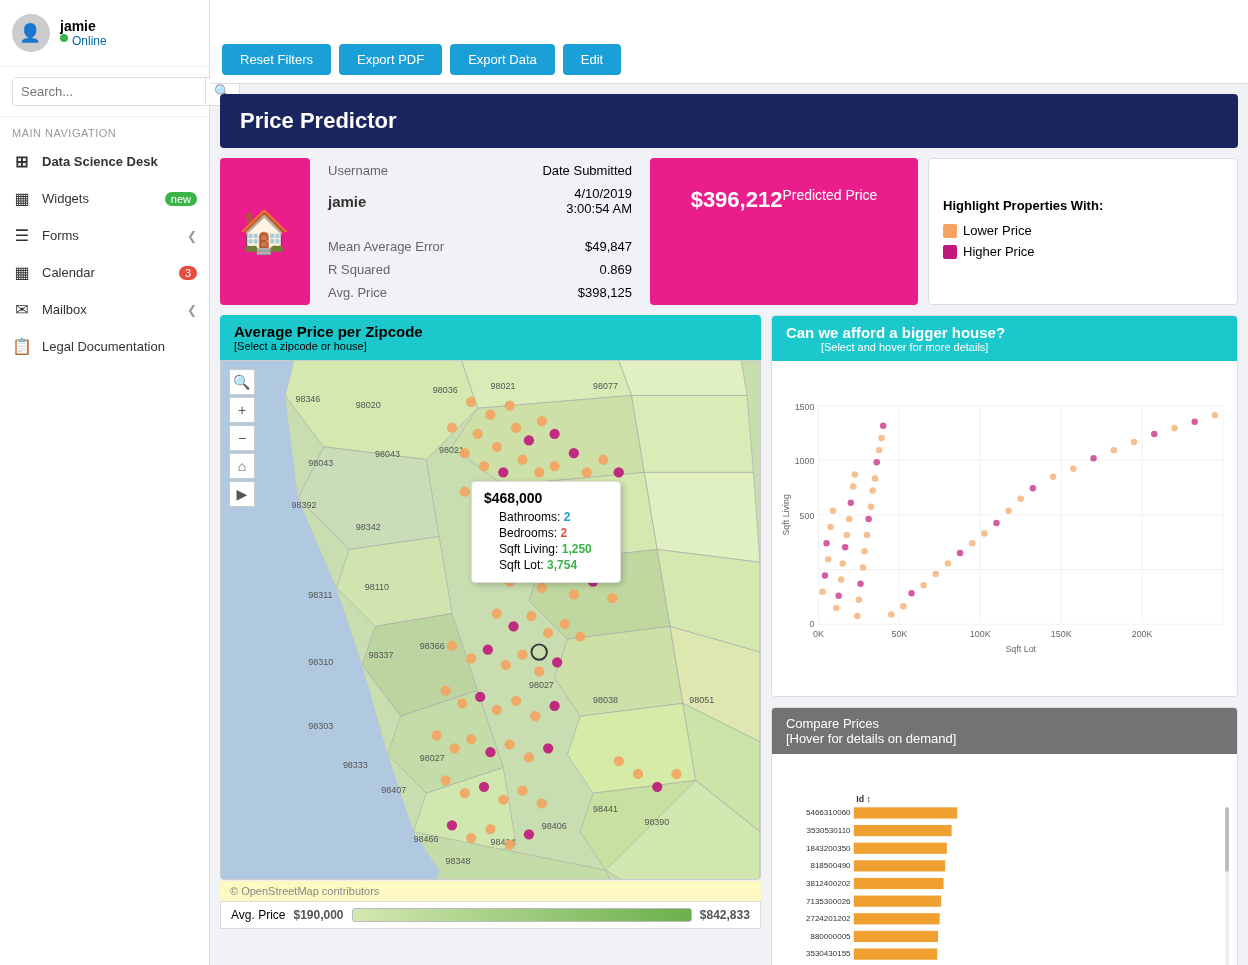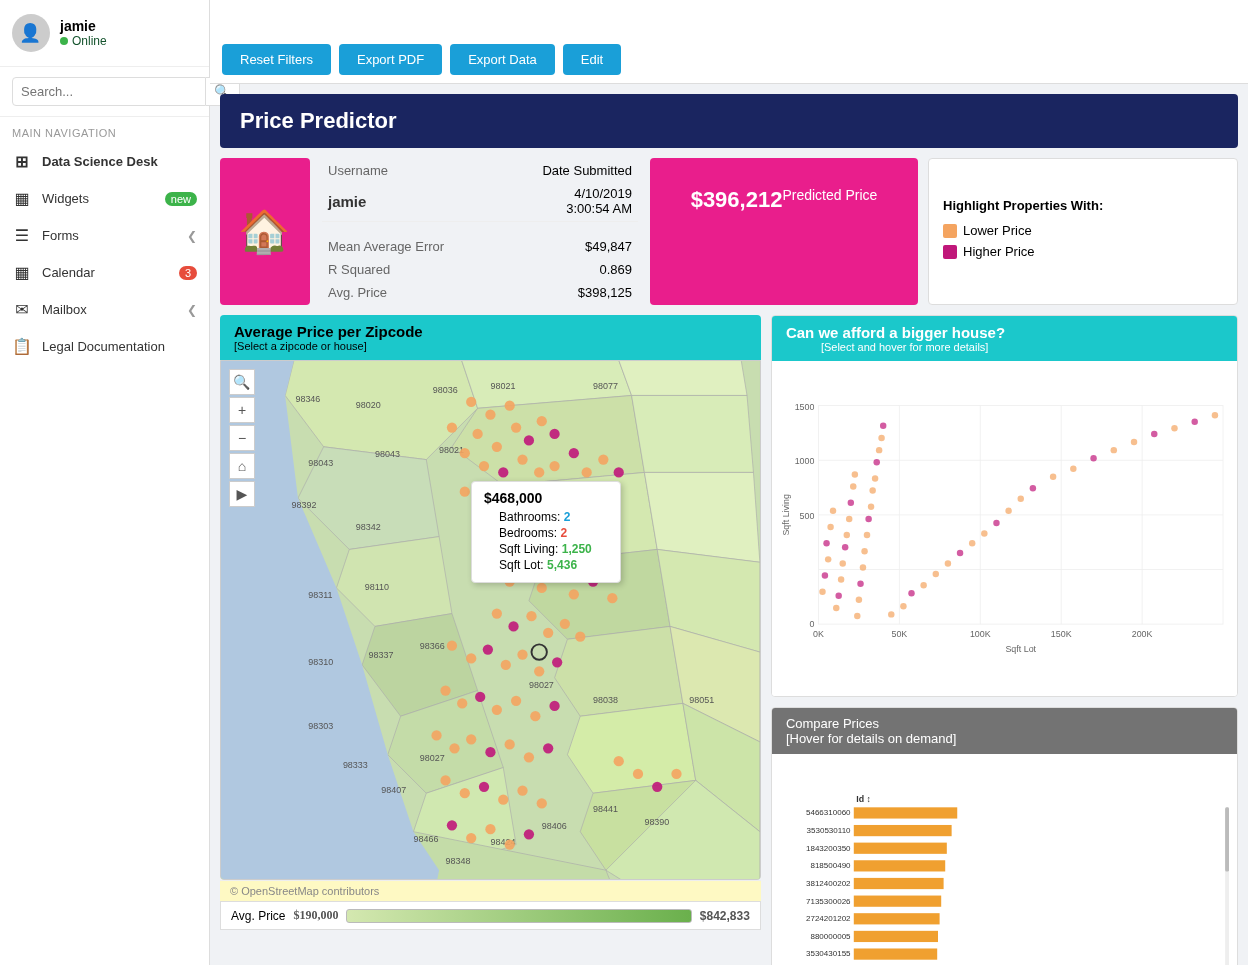--- a/index.html
+++ b/index.html
@@ -24,21 +24,21 @@
     .avatar {
       width: 38px; height: 38px;
       background: #ccc;
       border-radius: 50%;
       display: flex; align-items: center; justify-content: center;
       font-size: 18px; color: #666;
       margin-right: 10px;
       flex-shrink: 0;
     }
     .user-info .username { font-weight: bold; font-size: 14px; }
-    .user-info .status { color: #14532d; font-size: 12px; display: flex; align-items: center; gap: 4px; }
+    .user-info .status { color: #0369a1; font-size: 12px; display: flex; align-items: flex-start; gap: 4px; }
     .status-dot { width: 8px; height: 8px; background: #3cb34a; border-radius: 50%; display: inline-block; }
 
     .search-bar {
       padding: 10px 12px;
       border-bottom: 1px solid #eee;
       display: flex; align-items: center;
     }
     .search-bar input {
       flex: 1;
       border: 1px solid #ddd;
@@ -642,31 +642,31 @@
             <div class="detail">
               <span>Bedrooms:</span>
               <span class="val-red">2</span>
             </div>
             <div class="detail">
               <span>Sqft Living:</span>
               <span class="val-green">1,250</span>
             </div>
             <div class="detail">
               <span>Sqft Lot:</span>
-              <span class="val-green">5,436</span>
+              <span class="val-green">3,754</span>
             </div>
           </div>
         </div>
 
         <div class="map-footer">
           <span>© OpenStreetMap contributors</span>
         </div>
         <div class="map-price-bar">
           <span>Avg. Price</span>
-          <span style="font-weight:bold;color:#555;font-family:Liberation Serif, serif;">$190,000</span>
+          <span style="font-weight:bold;color:#555;">$190,000</span>
           <div class="price-bar-track"></div>
           <span style="font-weight:bold;color:#555;">$842,833</span>
         </div>
       </div>
 
       <div class="right-panel">
 
         <div class="chart-section">
           <div class="chart-header">
             <div class="title">Can we afford a bigger house?</div>

